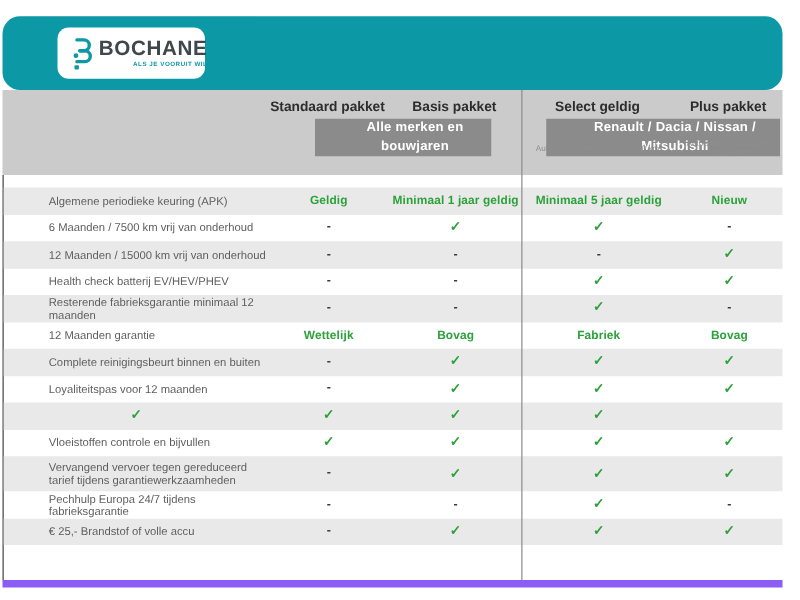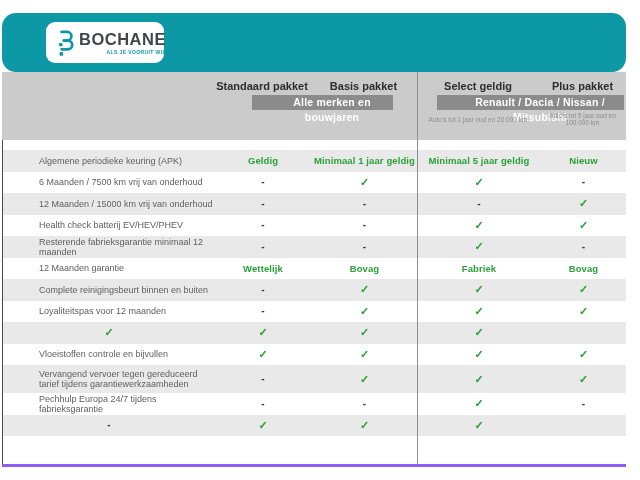--- a/index.html
+++ b/index.html
@@ -10,30 +10,30 @@
   
   .band { position:relative; margin-top:13px; height:59px; background:#0d98a6;border-radius:14px; }
   .logo { position:absolute; left:44px; top:9px; width:118px; height:41px; background:#ffffff; border-radius:9px; display:flex; align-items:center; padding:4px 8px 4px 10px; }
   .logo-mark { width:19px; height:30px; flex:0 0 auto; margin-right:4px; }
   .logo-text { display:flex; flex-direction:column; align-items:flex-end; }
   .brand { font-size:16.5px; font-weight:bold; color:#40474b; letter-spacing:0.5px; line-height:18px; }
   .tagline { font-size:5px; font-weight:bold; color:#0d98a6; letter-spacing:0.4px; margin-top:1px; }
   .title { position:absolute; left:240px; right:0; top:0; height:59px; line-height:59px; text-align:center; color:#ffffff; font-size:34px; font-weight:bold; letter-spacing:0.3px; }
 
   
-  .table-area { position:relative; border-bottom:3px solid #8b5cf6; }
+  .table-area { position:relative; border-bottom:6px solid #8b5cf6; }
   .col-divider { position:absolute; left:415px; top:0; bottom:0; width:1px; background:#8f8f8f; z-index:5; }
 
   .grid { display:grid; grid-template-columns:212px 96px 107px 122px 87px; align-items:center; }
 
   .thead { height:68px; background:#cbcbcb; overflow:hidden; }
   .col-label { text-align:center; font-size:11px; font-weight:bold; color:#2d2d2d; }
   .labels-row { margin-top:7px; height:13px; }
   .badges-row { margin-top:3px; height:15px; }
-  .badge { grid-column:2/4; height:15px; line-height:15px; margin:0 24px 0 38px; background:#8b8b8b; color:#ffffff; font-size:10.5px; font-weight:bold; text-align:center; letter-spacing:0.2px;padding-left:19px; }
+  .badge { grid-column:2/4; height:30px; line-height:15px; margin:0 24px 0 38px; background:#8b8b8b; color:#ffffff; font-size:10.5px; font-weight:bold; text-align:center; letter-spacing:0.2px;padding-left:19px; }
   .badge.right { grid-column:4/6; margin:0 2px 0 20px; }
   .notes-row { margin-top:2px; height:8px; }
   .note { text-align:center; font-size:6.5px; color:#8e8e8e; }
   .note.c4 { grid-column:4; } .note.c5 { grid-column:5; }
   .prices-row { margin-top:19px; height:18px; }
   .total-label { padding-left:36px; font-size:13px; font-weight:bold; color:#2d2d2d; }
   .price { text-align:center; font-size:13.5px; font-weight:bold; color:#2d2d2d; }
 
   .tbody { height:324px; padding-top:10px; background:#ffffff; border-left:1px solid #4a4a4a; }
   .row { height:21.5px; }
@@ -172,20 +172,21 @@
         <div class="val v-check">✓</div>
       </div>
       <div class="grid row">
         <div class="feature">Pechhulp Europa 24/7 tijdens fabrieksgarantie</div>
         <div class="val v-dash">-</div>
         <div class="val v-dash">-</div>
         <div class="val v-check">✓</div>
         <div class="val v-dash">-</div>
       </div>
       <div class="grid row">
+        <div class="feature">€ 25,- Brandstof of volle accu</div>
         <div class="val v-dash">-</div>
         <div class="val v-check">✓</div>
         <div class="val v-check">✓</div>
         <div class="val v-check">✓</div>
       </div>
     </div>
   </div>
 </div>
 
 </body></html>

